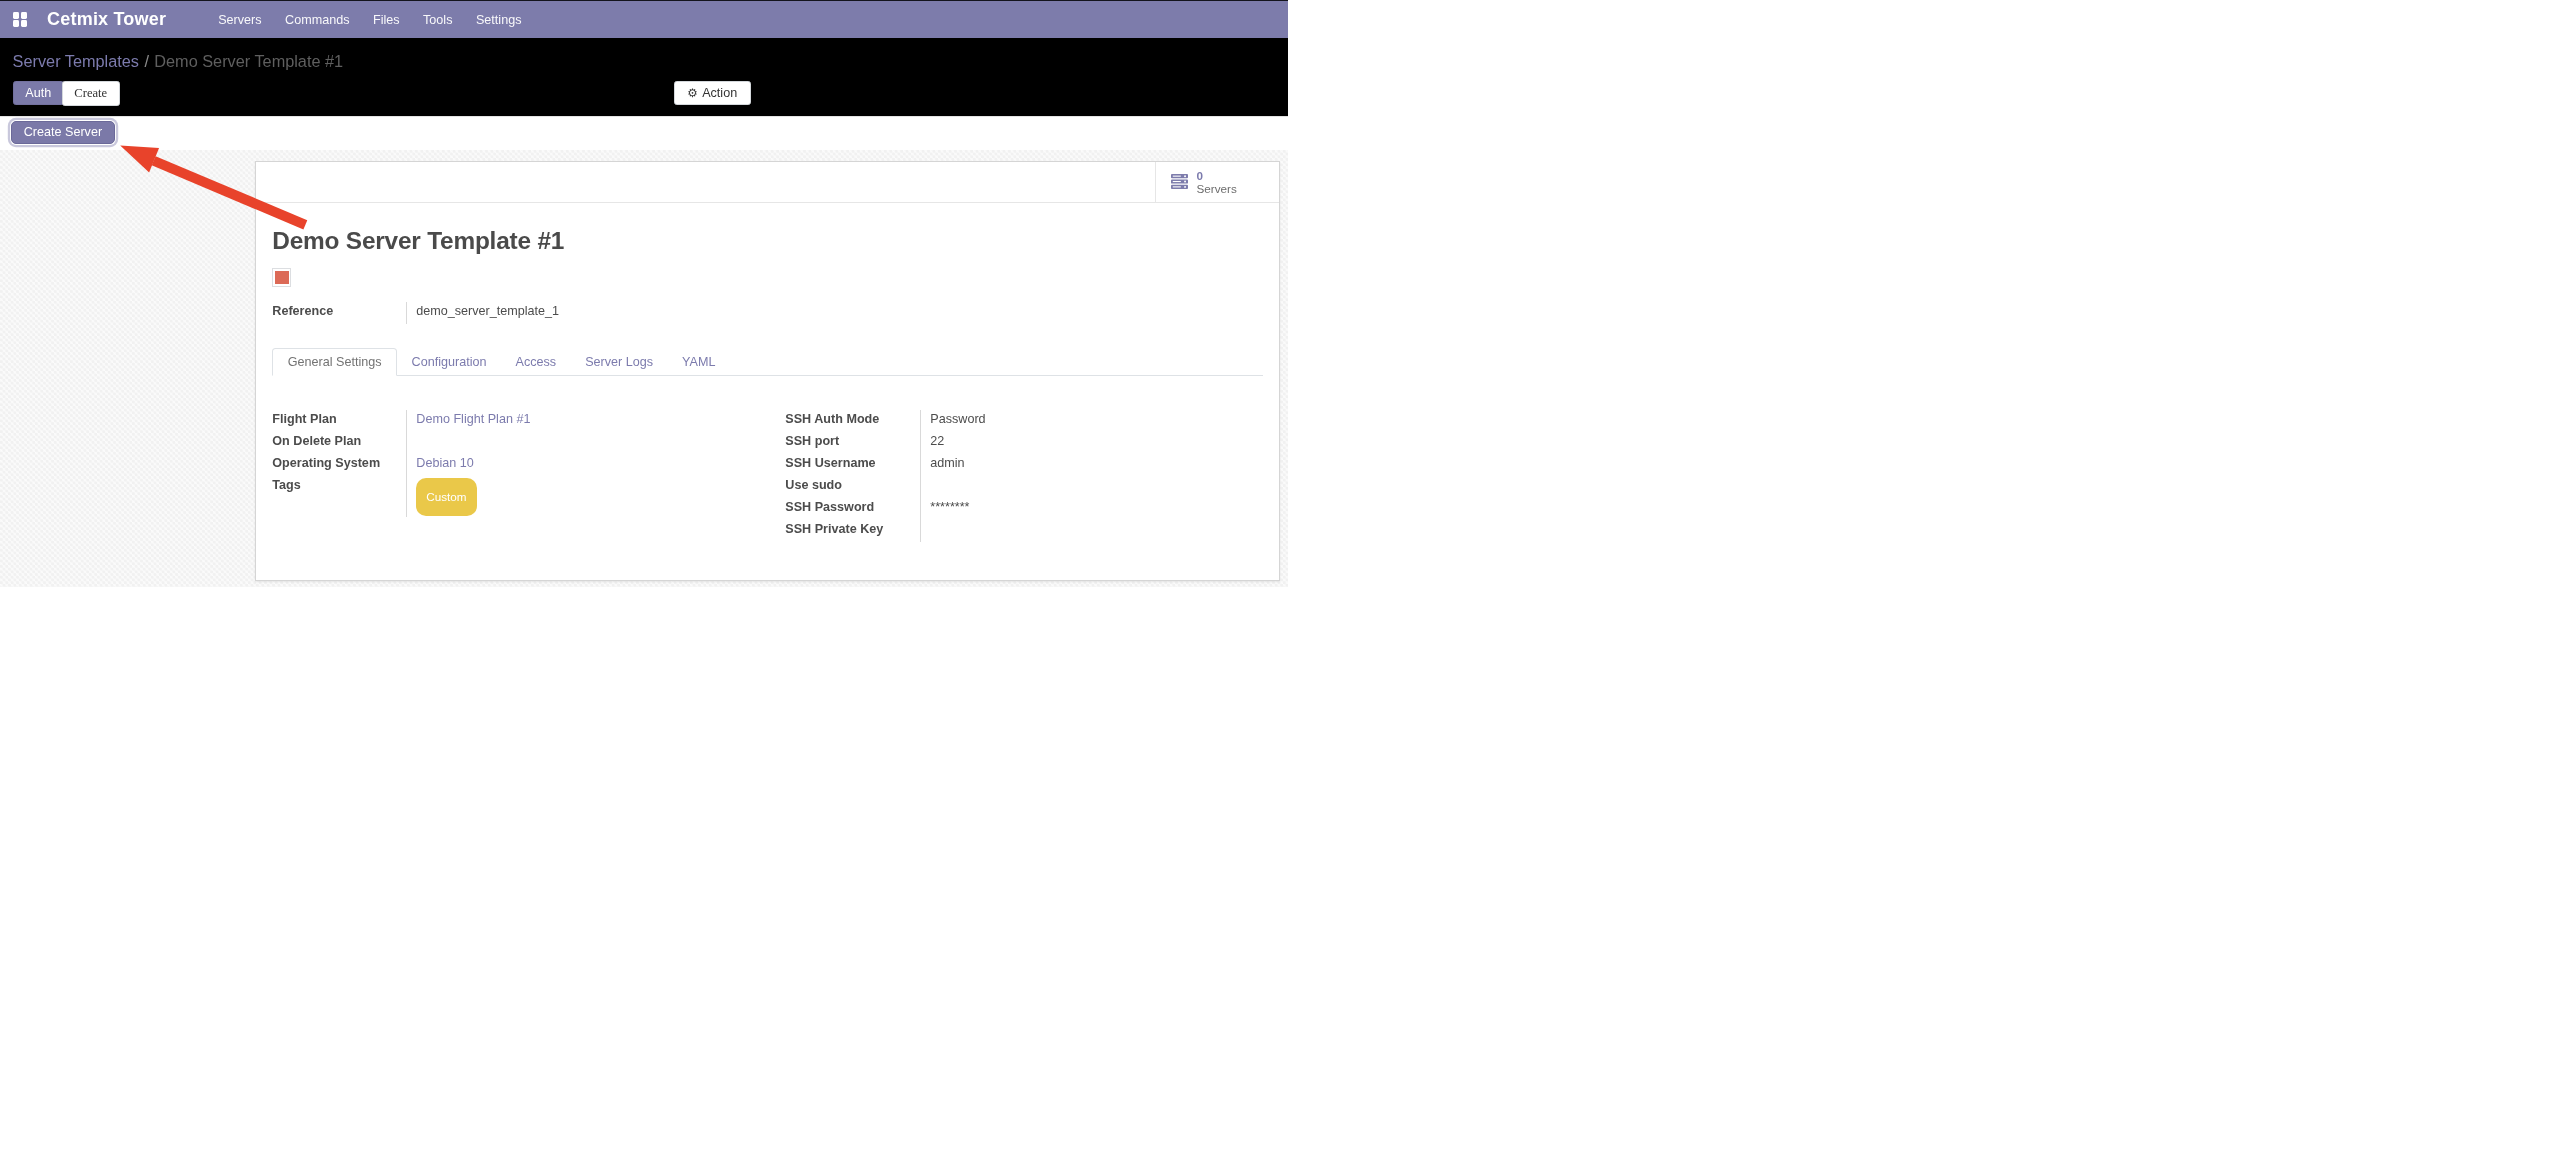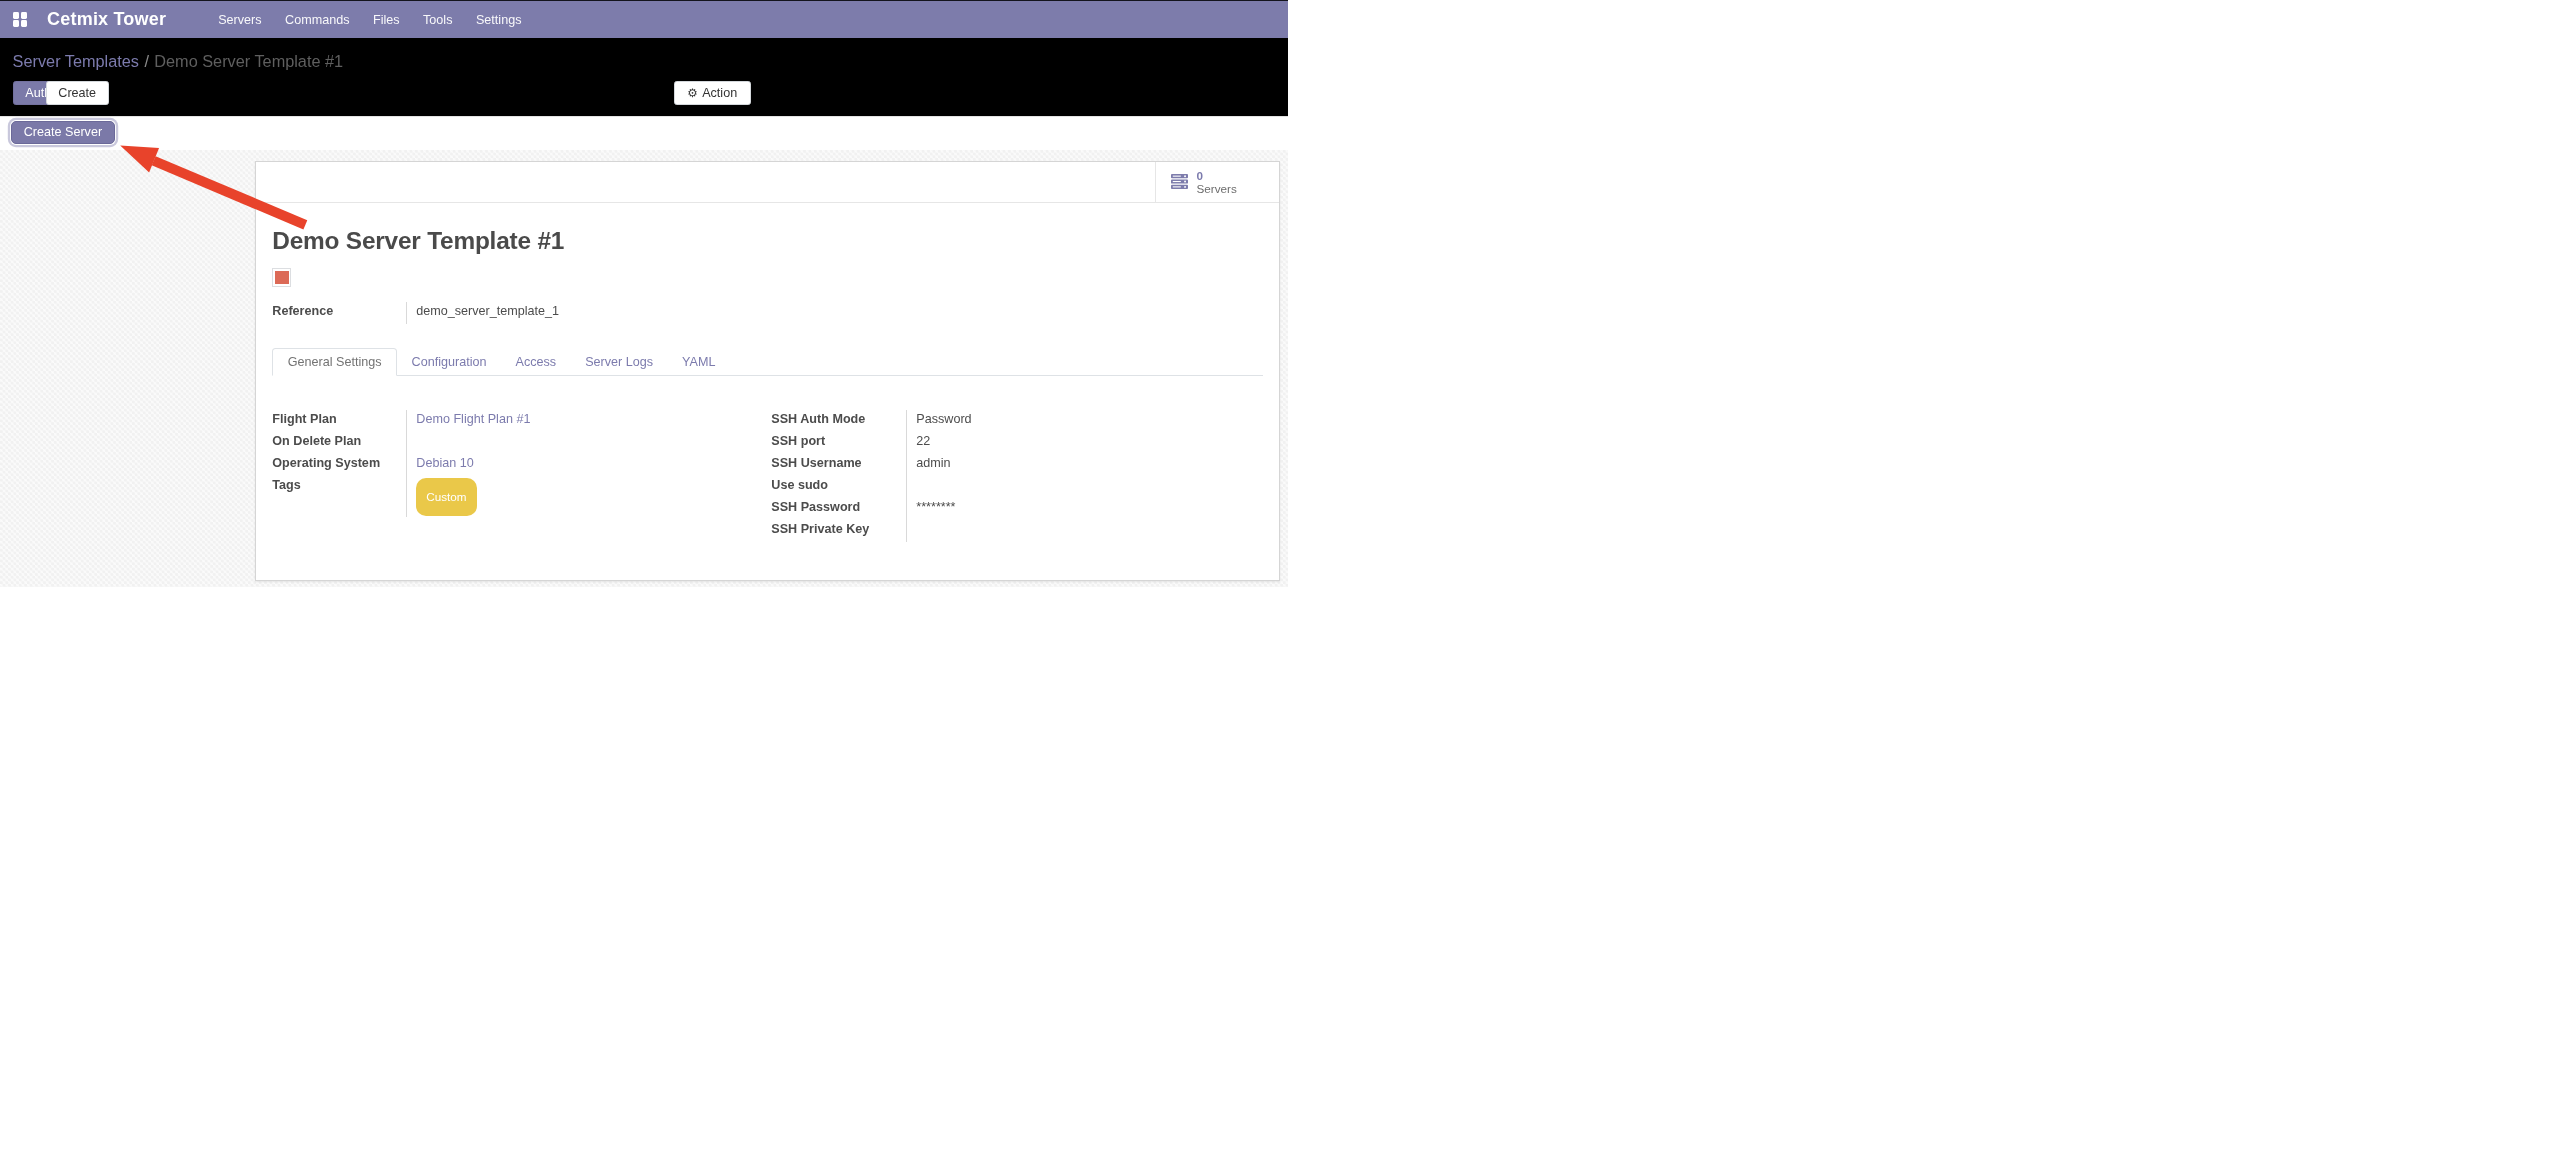--- a/index.html
+++ b/index.html
@@ -25,21 +25,21 @@
   .control-panel { background:#000000; padding:12.6px 12.6px 0 12.6px; border-bottom:0.9px solid #e3e3e3; height:79px; }
   .breadcrumb { font-size:16.3px; margin-top:1.8px; }
   .breadcrumb .bc-link { color:#7c7bad; text-decoration:none; cursor:pointer; }
   .breadcrumb .bc-sep { color:#8a8a8a; margin:0 5.4px; }
   .breadcrumb .bc-current { color:#5f5f5f; }
   .cp-buttons { position:relative; margin-top:10px; height:26px; }
   .btn { font-size:12.6px; border-radius:2.7px; padding:3.6px 11.7px; cursor:pointer; border:0.9px solid transparent; font-family:inherit; }
   .btn-primary { background:#7b7aa9; color:#fff; border-color:#73719f; }
   .btn-default { background:#fff; color:#333; border:0.9px solid #d4d8dc; }
   .btn-edit { position:absolute; left:0; top:0; }
-  .btn-create { position:absolute; left:33px; top:0; }
+  .btn-create { position:absolute; left:49px; top:0;font-family:Liberation Serif, serif; }
   .btn-action { position:absolute; left:661px; top:0; padding:3.6px 12.6px; }
   .gear { font-size:11.7px; margin-right:4.5px; }
 
   
   .toolbar-strip { background:#fff; height:32px; padding:3.6px 11px; }
   .btn-create-server {
     background:#7b79a8; color:#fff; font-size:12.6px; border:0.9px solid #6b6999;
     border-radius:5px; padding:3.6px 11.7px; cursor:pointer; font-family:inherit;
     box-shadow:0 0 0 0.9px #fff, 0 0 0 3.2px #c9c8dc;
   }
@@ -75,21 +75,21 @@
   .link { color:#7c7bad; text-decoration:none; cursor:pointer; }
 
   .tabs { margin-top:22px; display:flex; align-items:flex-end; border-bottom:0.9px solid #dee2e6; height:30px; }
   .tab { font-size:12.6px; padding:6.3px 14.5px; cursor:pointer; }
   .tab.active {
     color:#737373; background:#fff; border:0.9px solid #dee2e6; border-bottom:0.9px solid #fff;
     border-radius:3.6px 3.6px 0 0; margin-bottom:-0.9px;
   }
   .tab.inactive { color:#7c7bad; }
 
-  .fields { display:grid; grid-template-columns:488px 1fr; column-gap:11px; margin-top:34px; }
+  .fields { display:grid; grid-template-columns:488px 1fr; column-gap:25px; margin-top:34px; }
   .fgroup-right { margin-left:0; }
   .fgroup-right .flabel { width:135px; flex-basis:135px; }
   .tag-pill {
     display:inline-block; background:#eac849; color:#fff; font-size:11.7px;
     padding:11px 10px; border-radius:10px; line-height:15.4px; cursor:pointer;
   }
   .fields .frow { min-height:22px; }
 
   
   .arrow-overlay { position:absolute; left:0; top:0; width:1288px; height:587px; pointer-events:none; z-index:60; }

